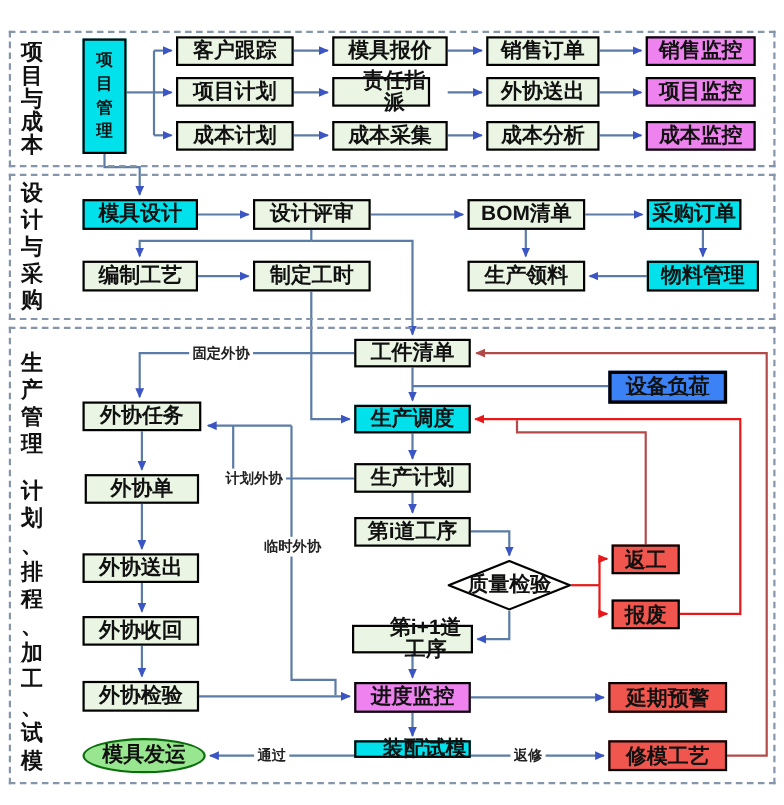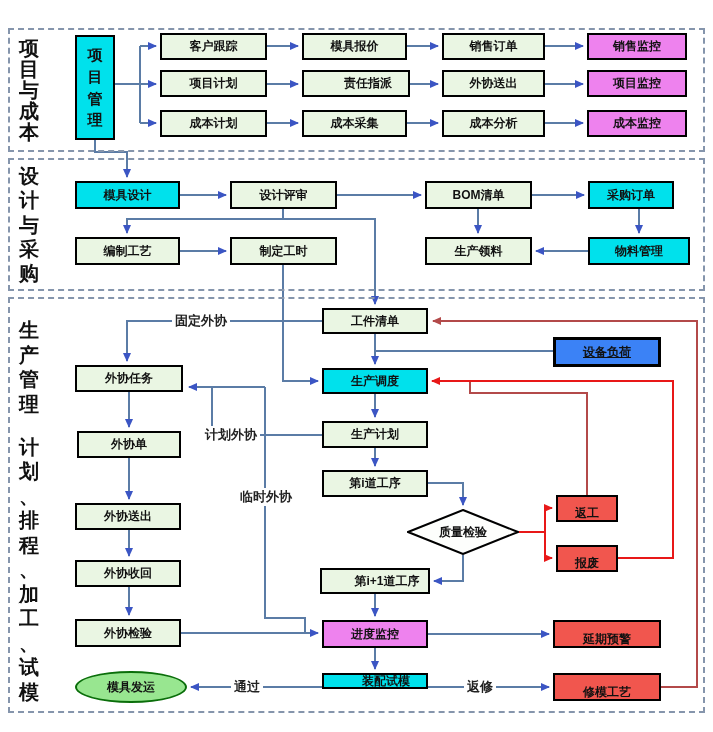--- a/index.html
+++ b/index.html
@@ -4,21 +4,21 @@
 <style>
   html,body{margin:0;padding:0;background:#ffffff;}
   #stage{position:relative;width:713px;height:732px;background:#fff;
          font-family:"Liberation Sans","DejaVu Sans",sans-serif;overflow:hidden;}
   .section{position:absolute;border:2px dashed #8595ac;box-sizing:border-box;background:transparent;}
   .vlabel{position:absolute;display:flex;flex-direction:column;justify-content:space-between;
           align-items:center;color:#111;font-weight:bold;font-size:20px;line-height:1;}
   .vlabel .sp{height:14px;}
   .node{position:absolute;box-sizing:border-box;border:2px solid #000;display:flex;
         align-items:center;justify-content:center;text-align:center;
-        font-weight:bold;font-size:12px;color:#111;line-height:1.05;}
+        font-weight:bold;font-size:19px;color:#111;line-height:1.05;}
   .node.f-green{background:#eaf6e3;}
   .node.f-cyan{background:#00e1ec;}
   .node.f-violet{background:#ee82ee;}
   .node.f-red{background:#f1564e;align-items:flex-end;}
   .node.f-yellow{background:#3b82f6;border-width:3px;text-decoration:underline;}
   .node.f-ellipse{background:#98e690;border:2px solid #0a6e0a;border-radius:50%;}
   .node.f-diamond{background:transparent;border:none;}
   .node.vert{flex-direction:column;font-size:15px;line-height:1.45;}
   .dshape{position:absolute;left:0;top:0;width:100%;height:100%;}
   .dlabel{position:relative;z-index:2;}
@@ -146,21 +146,21 @@
     </div>
     <div class="node f-green" style="left: 442px; top: 33px; width: 103px; height: 27px;">
       <span class="dlabel">销售订单</span>
     </div>
     <div class="node f-violet" style="left: 587px; top: 33px; width: 100px; height: 27px;">
       <span class="dlabel">销售监控</span>
     </div>
     <div class="node f-green" style="left: 160px; top: 70px; width: 107px; height: 27px;">
       <span class="dlabel">项目计划</span>
     </div>
-    <div class="node f-green" style="left: 302px; top: 70px; width: 108px; height: 27px; padding-left: 24px;">
+    <div class="node f-green" style="left: 302px; top: 70px; width: 89px; height: 27px; padding-left: 24px;">
       <span class="dlabel">责任指派</span>
     </div>
     <div class="node f-green" style="left: 442px; top: 70px; width: 103px; height: 27px;">
       <span class="dlabel">外协送出</span>
     </div>
     <div class="node f-violet" style="left: 587px; top: 70px; width: 100px; height: 27px;">
       <span class="dlabel">项目监控</span>
     </div>
     <div class="node f-green" style="left: 160px; top: 110px; width: 107px; height: 27px;">
       <span class="dlabel">成本计划</span>

